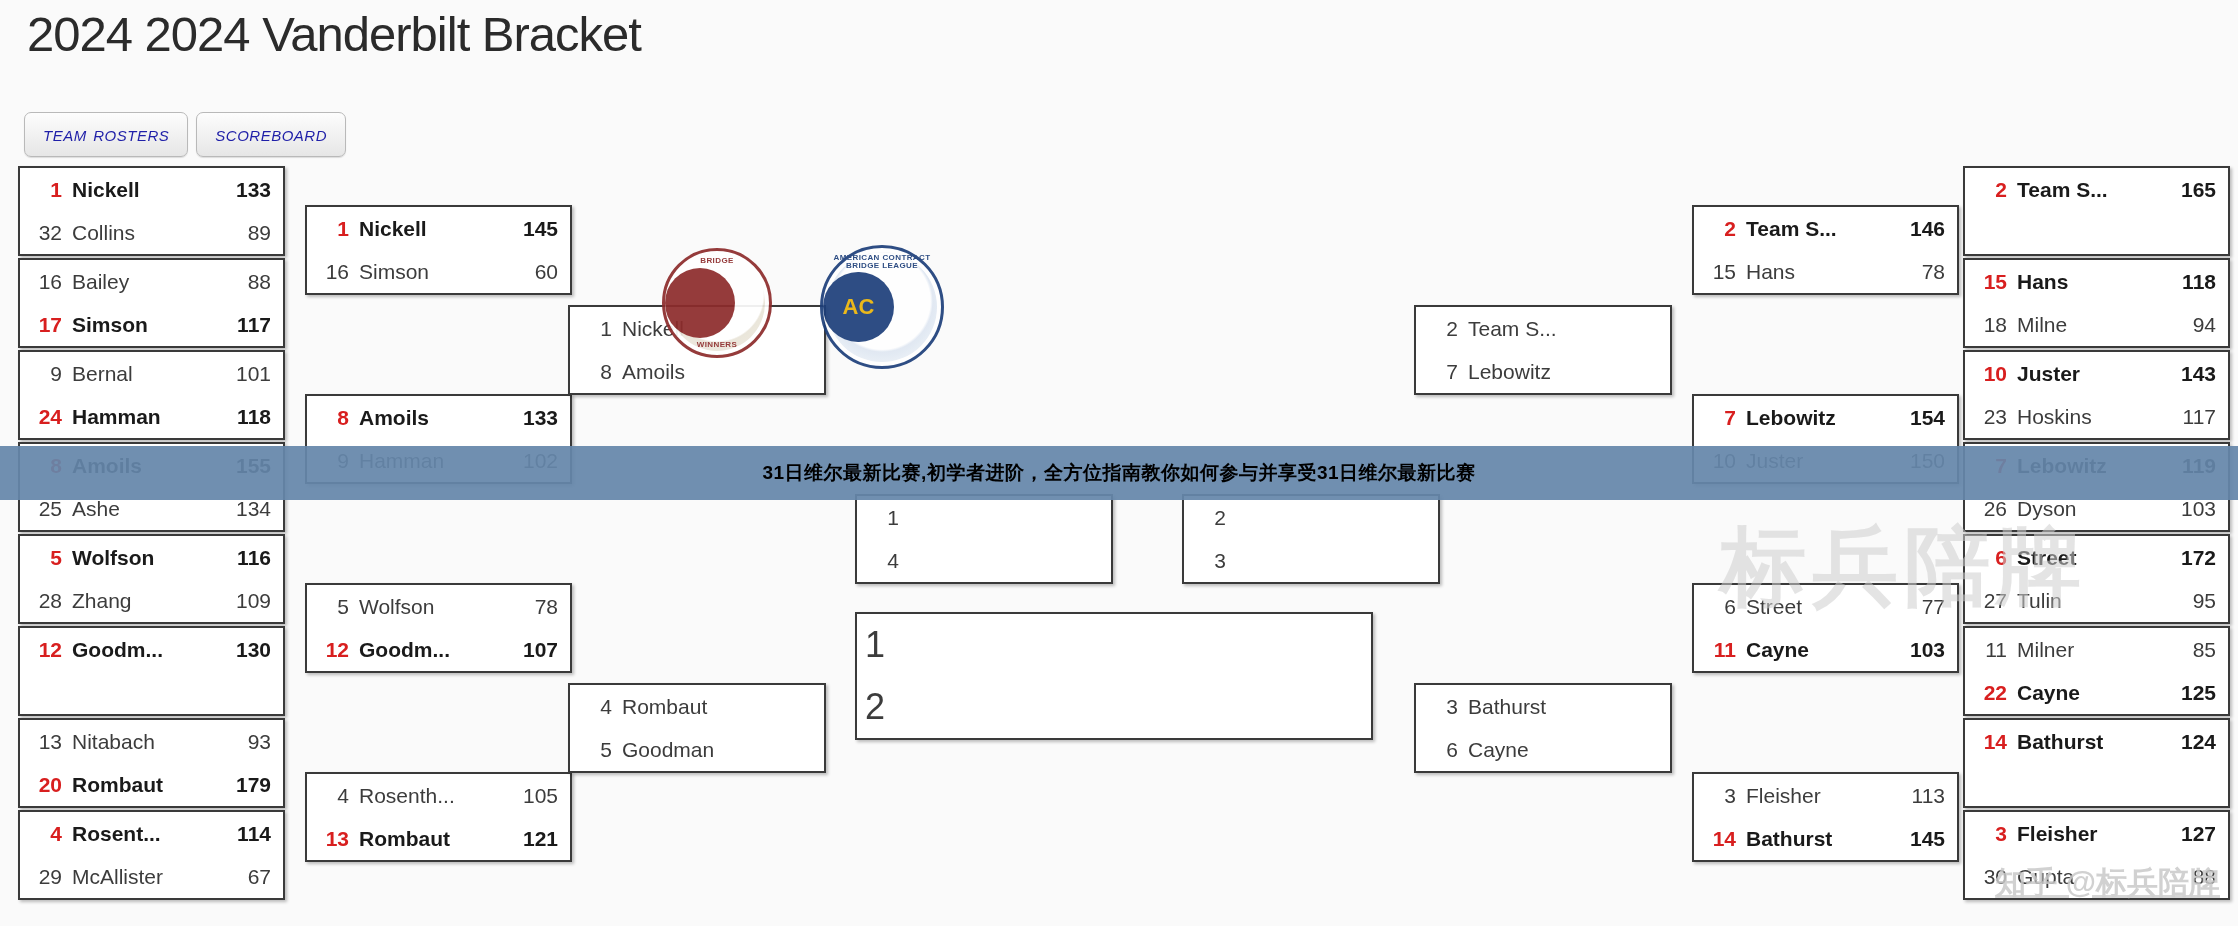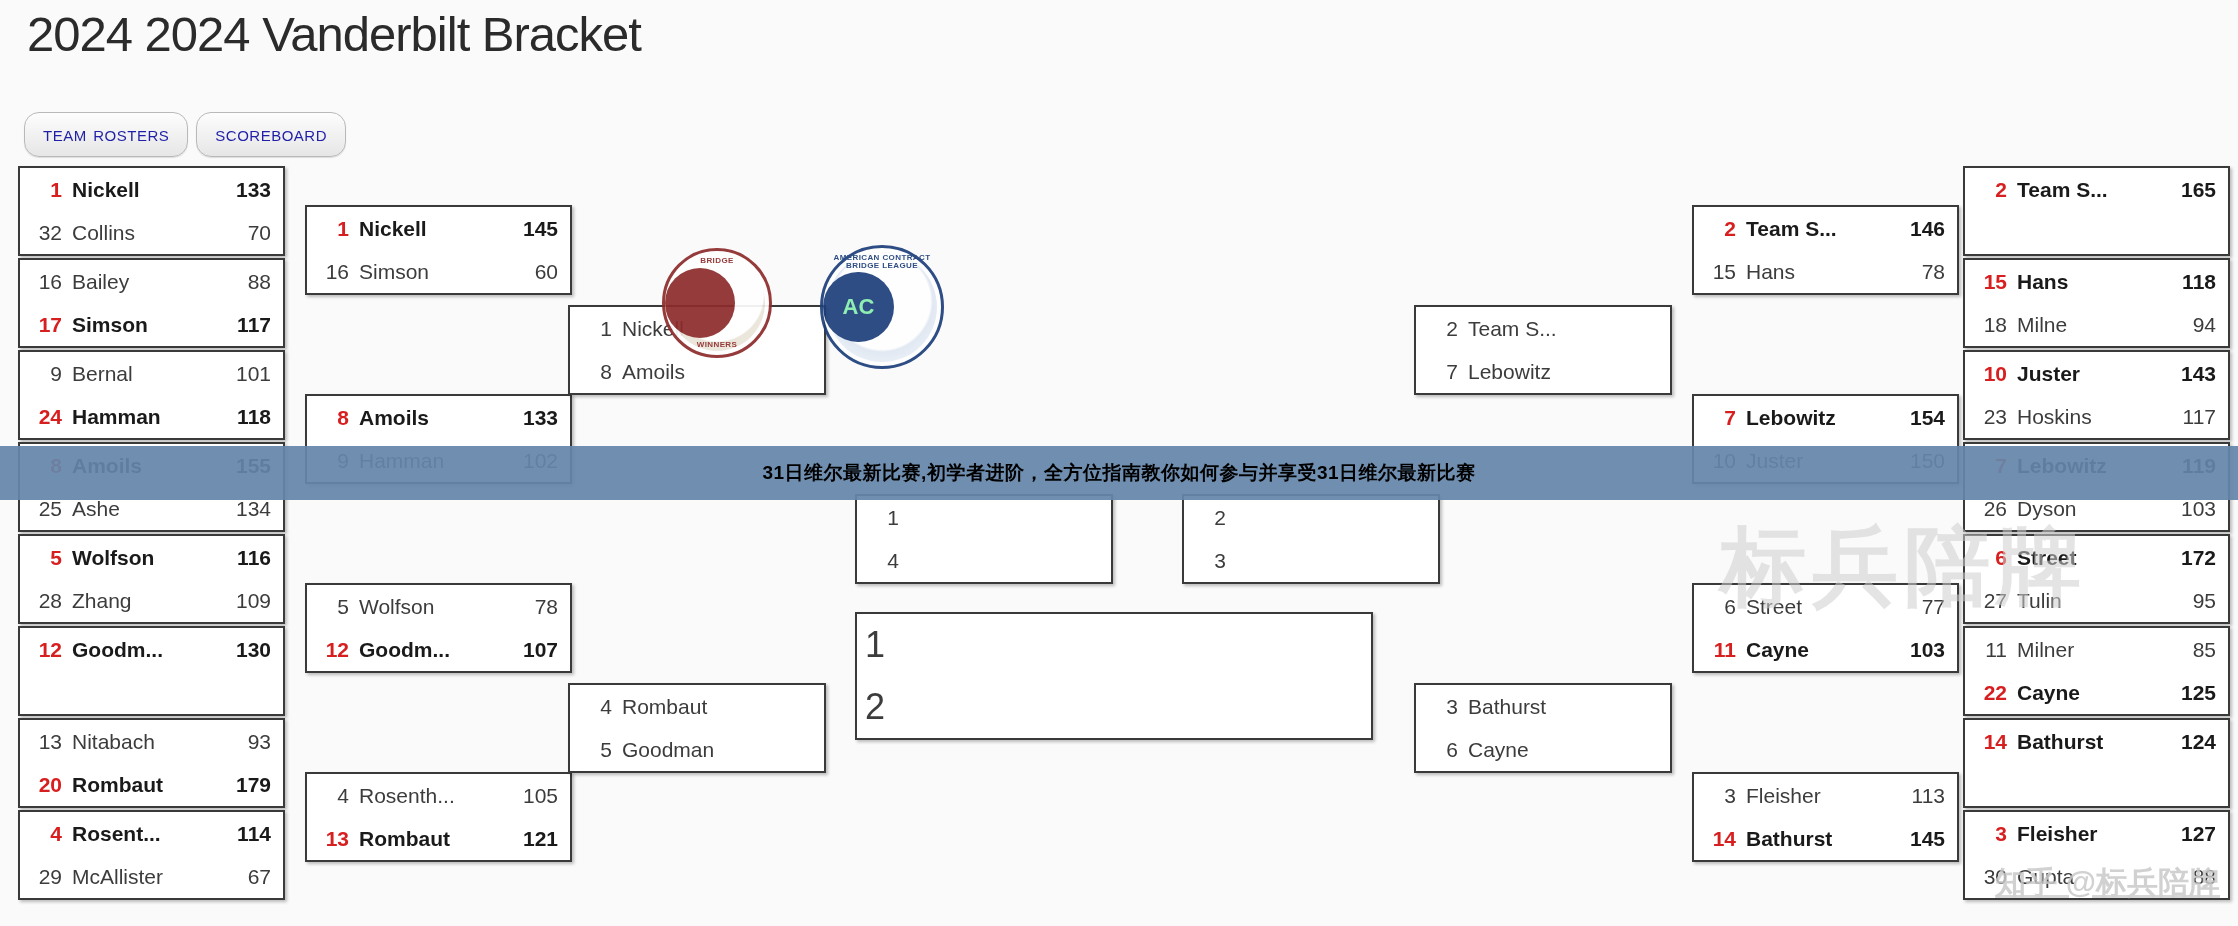--- a/index.html
+++ b/index.html
@@ -12,27 +12,28 @@
 
   .title{
     position:absolute;left:27px;top:6px;
     font-size:49px;font-weight:400;color:#2b2b2b;
     letter-spacing:-1px;white-space:nowrap;text-align:center;
   }
 
   .tabs{position:absolute;left:24px;top:112px;display:flex;gap:8px;}
   .tab{
     background:linear-gradient(#fdfdfd,#e6e6e6);
-    border:1px solid #b9b9b9;border-radius:15px;
+    border:1px solid #b9b9b9;border-radius:7px;
     padding:8px 18px 9px 18px;
     color:#1f1fa8;font-size:22px;
     font-variant:small-caps;text-transform:lowercase;
     letter-spacing:.5px;white-space:nowrap;
     box-shadow:0 1px 1px rgba(0,0,0,.12);
     cursor:pointer;
+    font-style:italic;
   }
 
   
   .match{
     position:absolute;background:#fff;
     border:2px solid #3a3a3a;
     box-shadow:2px 2px 3px rgba(0,0,0,.25);
     box-sizing:border-box;
   }
   .row{
@@ -76,21 +77,21 @@
     background:radial-gradient(circle at 50% 45%,#ffffff 55%,#dfe7f2 58%,#ffffff 100%);
     border:3px solid #1d3f7a;
     box-shadow:inset 0 0 0 4px #fff;
     font-size:10px;color:#1d3f7a;
   }
   .logo .inner{
     width:60%;height:60%;border-radius:50%;
     display:flex;align-items:center;justify-content:center;
     font-size:22px;font-weight:bold;
   }
-  .logo.acbl .inner{background:#1d3f7a;color:#86efac;}
+  .logo.acbl .inner{background:#1d3f7a;color:#eab308;}
   .logo.bw .inner{background:#8d2b2b;color:#fff;font-size:11px;padding:4px;}
   .logo .ring-text{
     position:absolute;width:100%;text-align:center;
     font-size:8px;letter-spacing:.4px;
   }
   .logo .ring-text.top{top:6px;}
   .logo .ring-text.bot{bottom:6px;}
 
   
   .banner{
@@ -130,21 +131,21 @@
   <div id="matches">
       <div class="match" style="left: 18px; top: 166px; width: 267px; height: 90px;">
         <div class="row win">
           <span class="seed">1</span>
           <span class="nm">Nickell</span>
           <span class="sc">133</span>
         </div>
         <div class="row">
           <span class="seed">32</span>
           <span class="nm">Collins</span>
-          <span class="sc">70</span>
+          <span class="sc">89</span>
         </div>
       </div>
       <div class="match" style="left: 18px; top: 258px; width: 267px; height: 90px;">
         <div class="row">
           <span class="seed">16</span>
           <span class="nm">Bailey</span>
           <span class="sc">88</span>
         </div>
         <div class="row win">
           <span class="seed">17</span>

